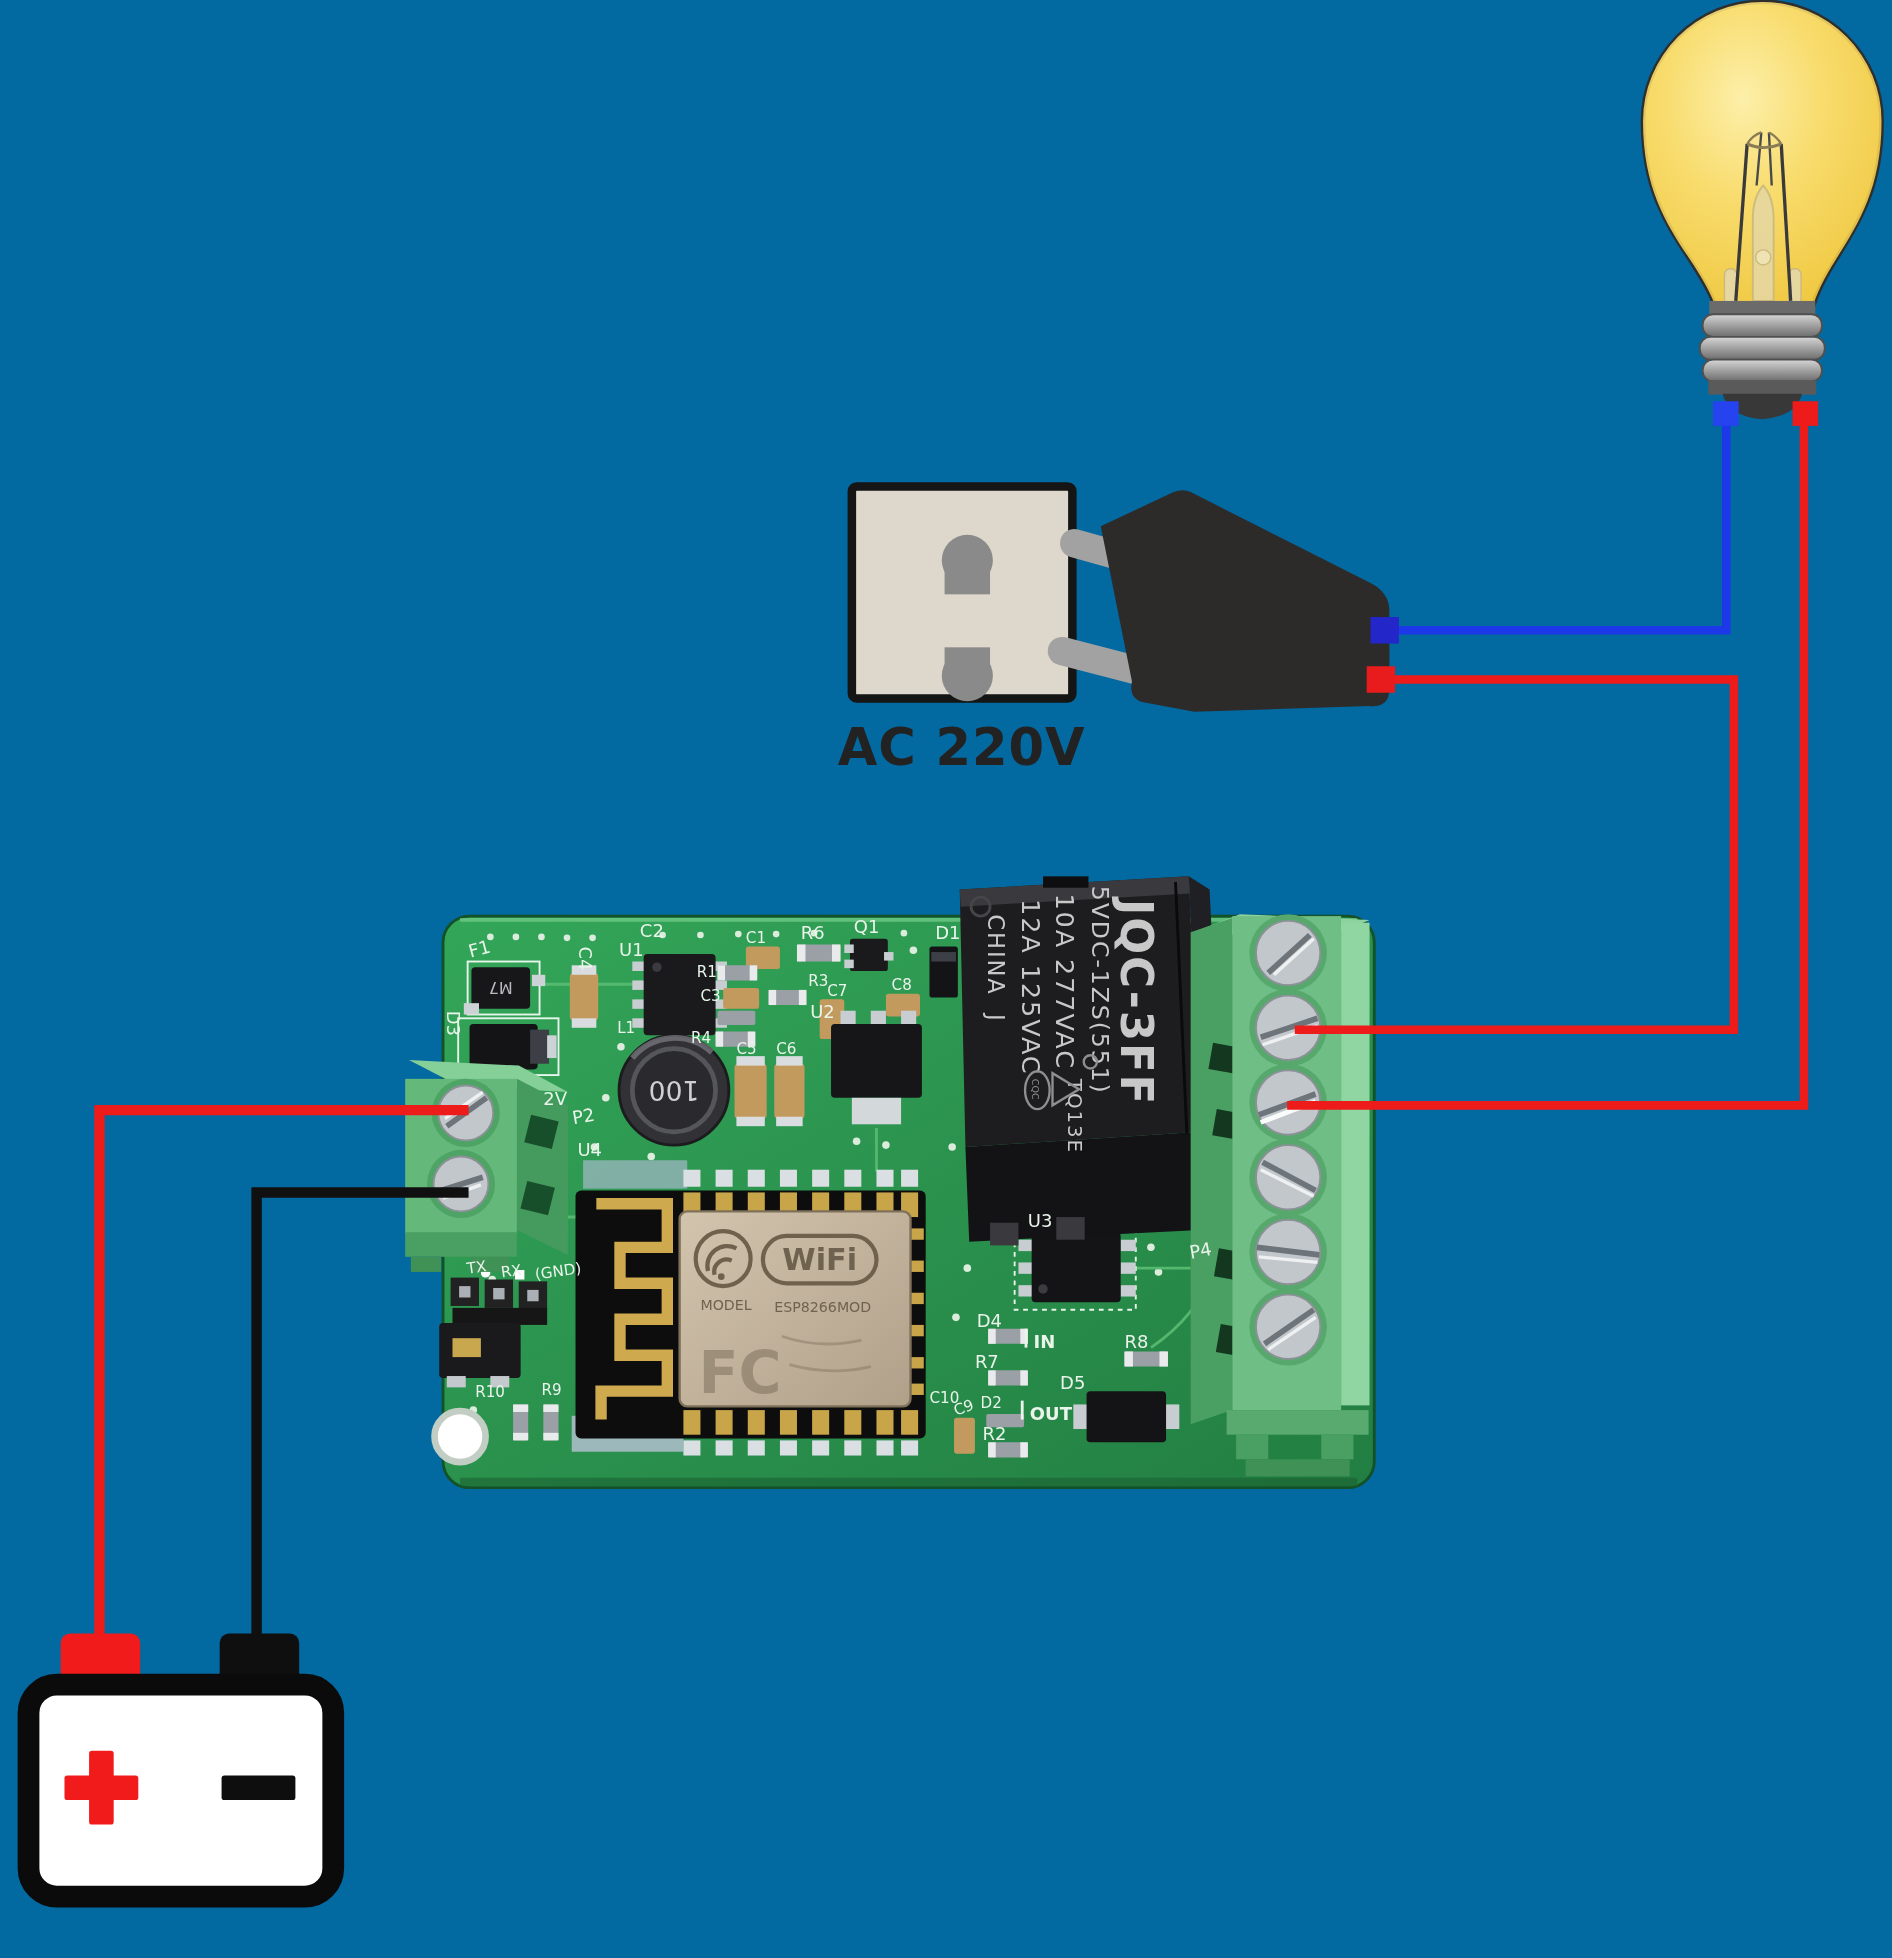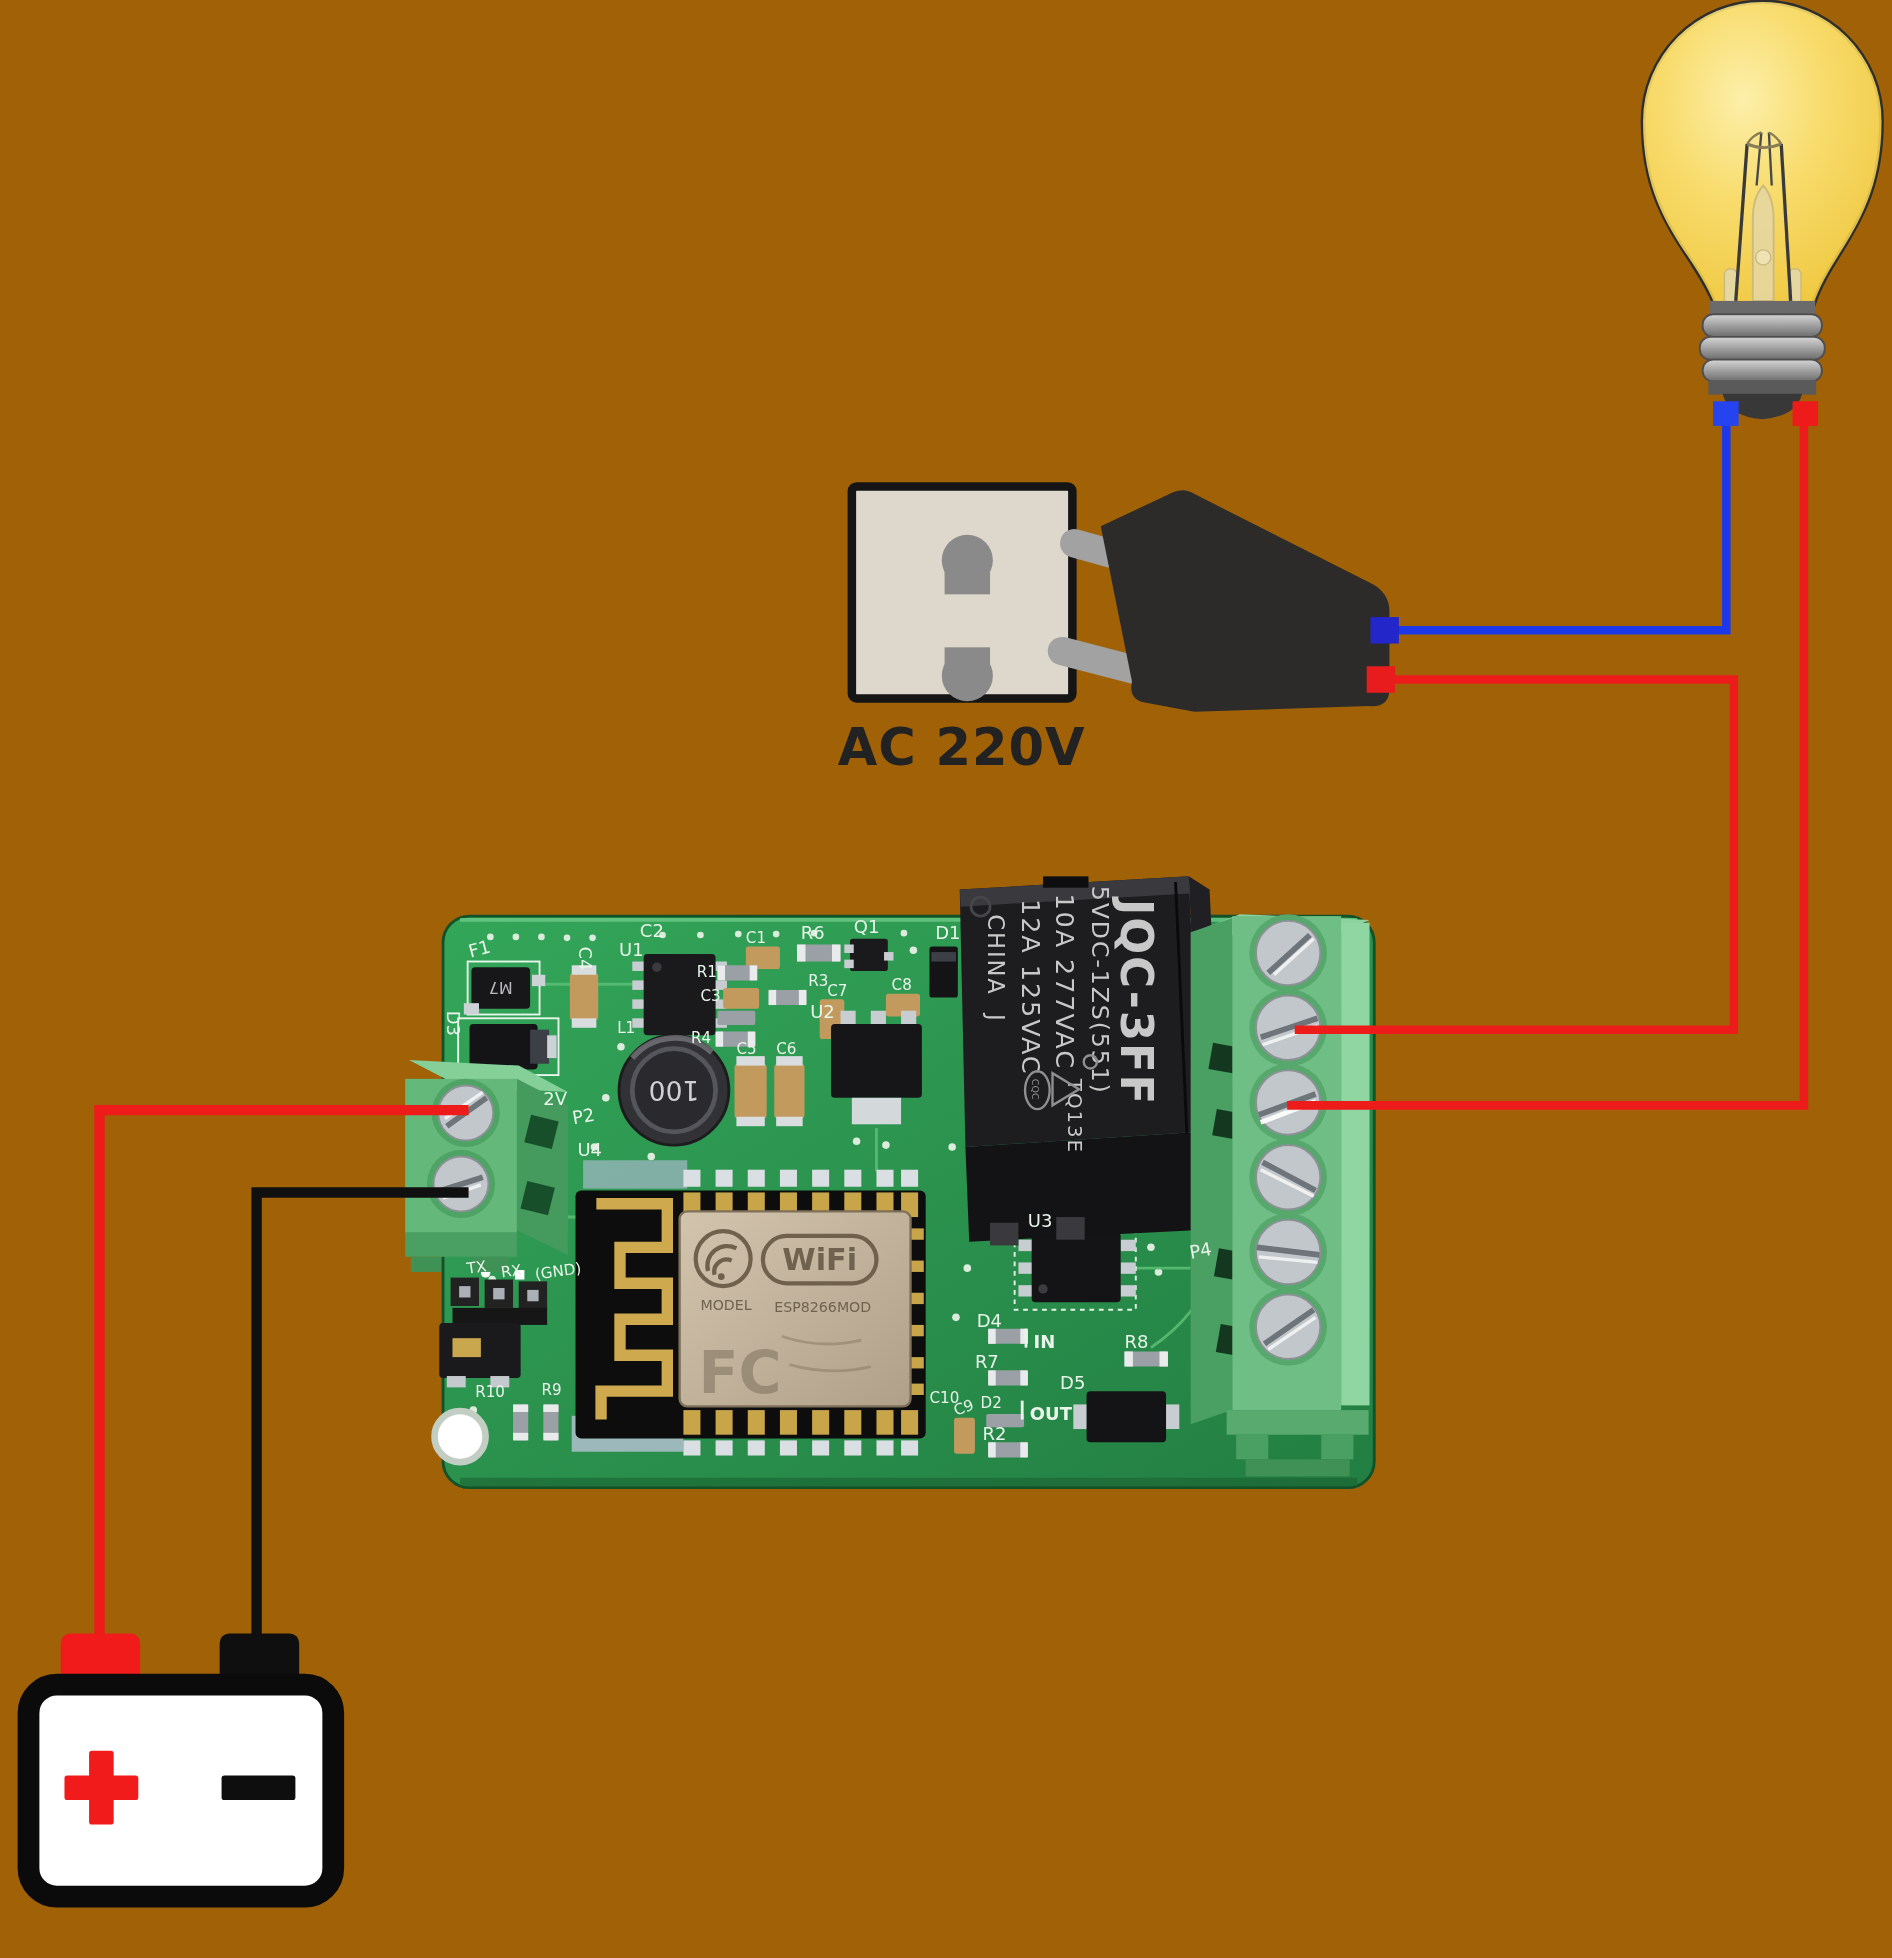--- a/index.html
+++ b/index.html
@@ -1,16 +1,16 @@
 <!DOCTYPE html>
 <html style="font-size:15px"><head>
 <meta charset="utf-8">
 <style>
   html,body { margin:0; padding:0; background:#ffffff; }
-  .stage { width:1893px; height:1959px; position:relative; background:#a16207; }
+  .stage { width:1893px; height:1959px; position:relative; background:#0369a1; }
   svg { display:block; }
   text { font-family:"DejaVu Sans", sans-serif; }
   .silk   { font-size:19px; fill:#e9f4ea; }
   .silk-s { font-size:16px; fill:#e9f4ea; }
   .relaycol { fill:#c8c8c8; letter-spacing:2px; }
   .ac-label { font-size:54px; font-weight:bold; fill:#222; letter-spacing:1px; }
   .shieldtxt{ fill:#6f6350; }
 </style>
 </head>
 <body>

